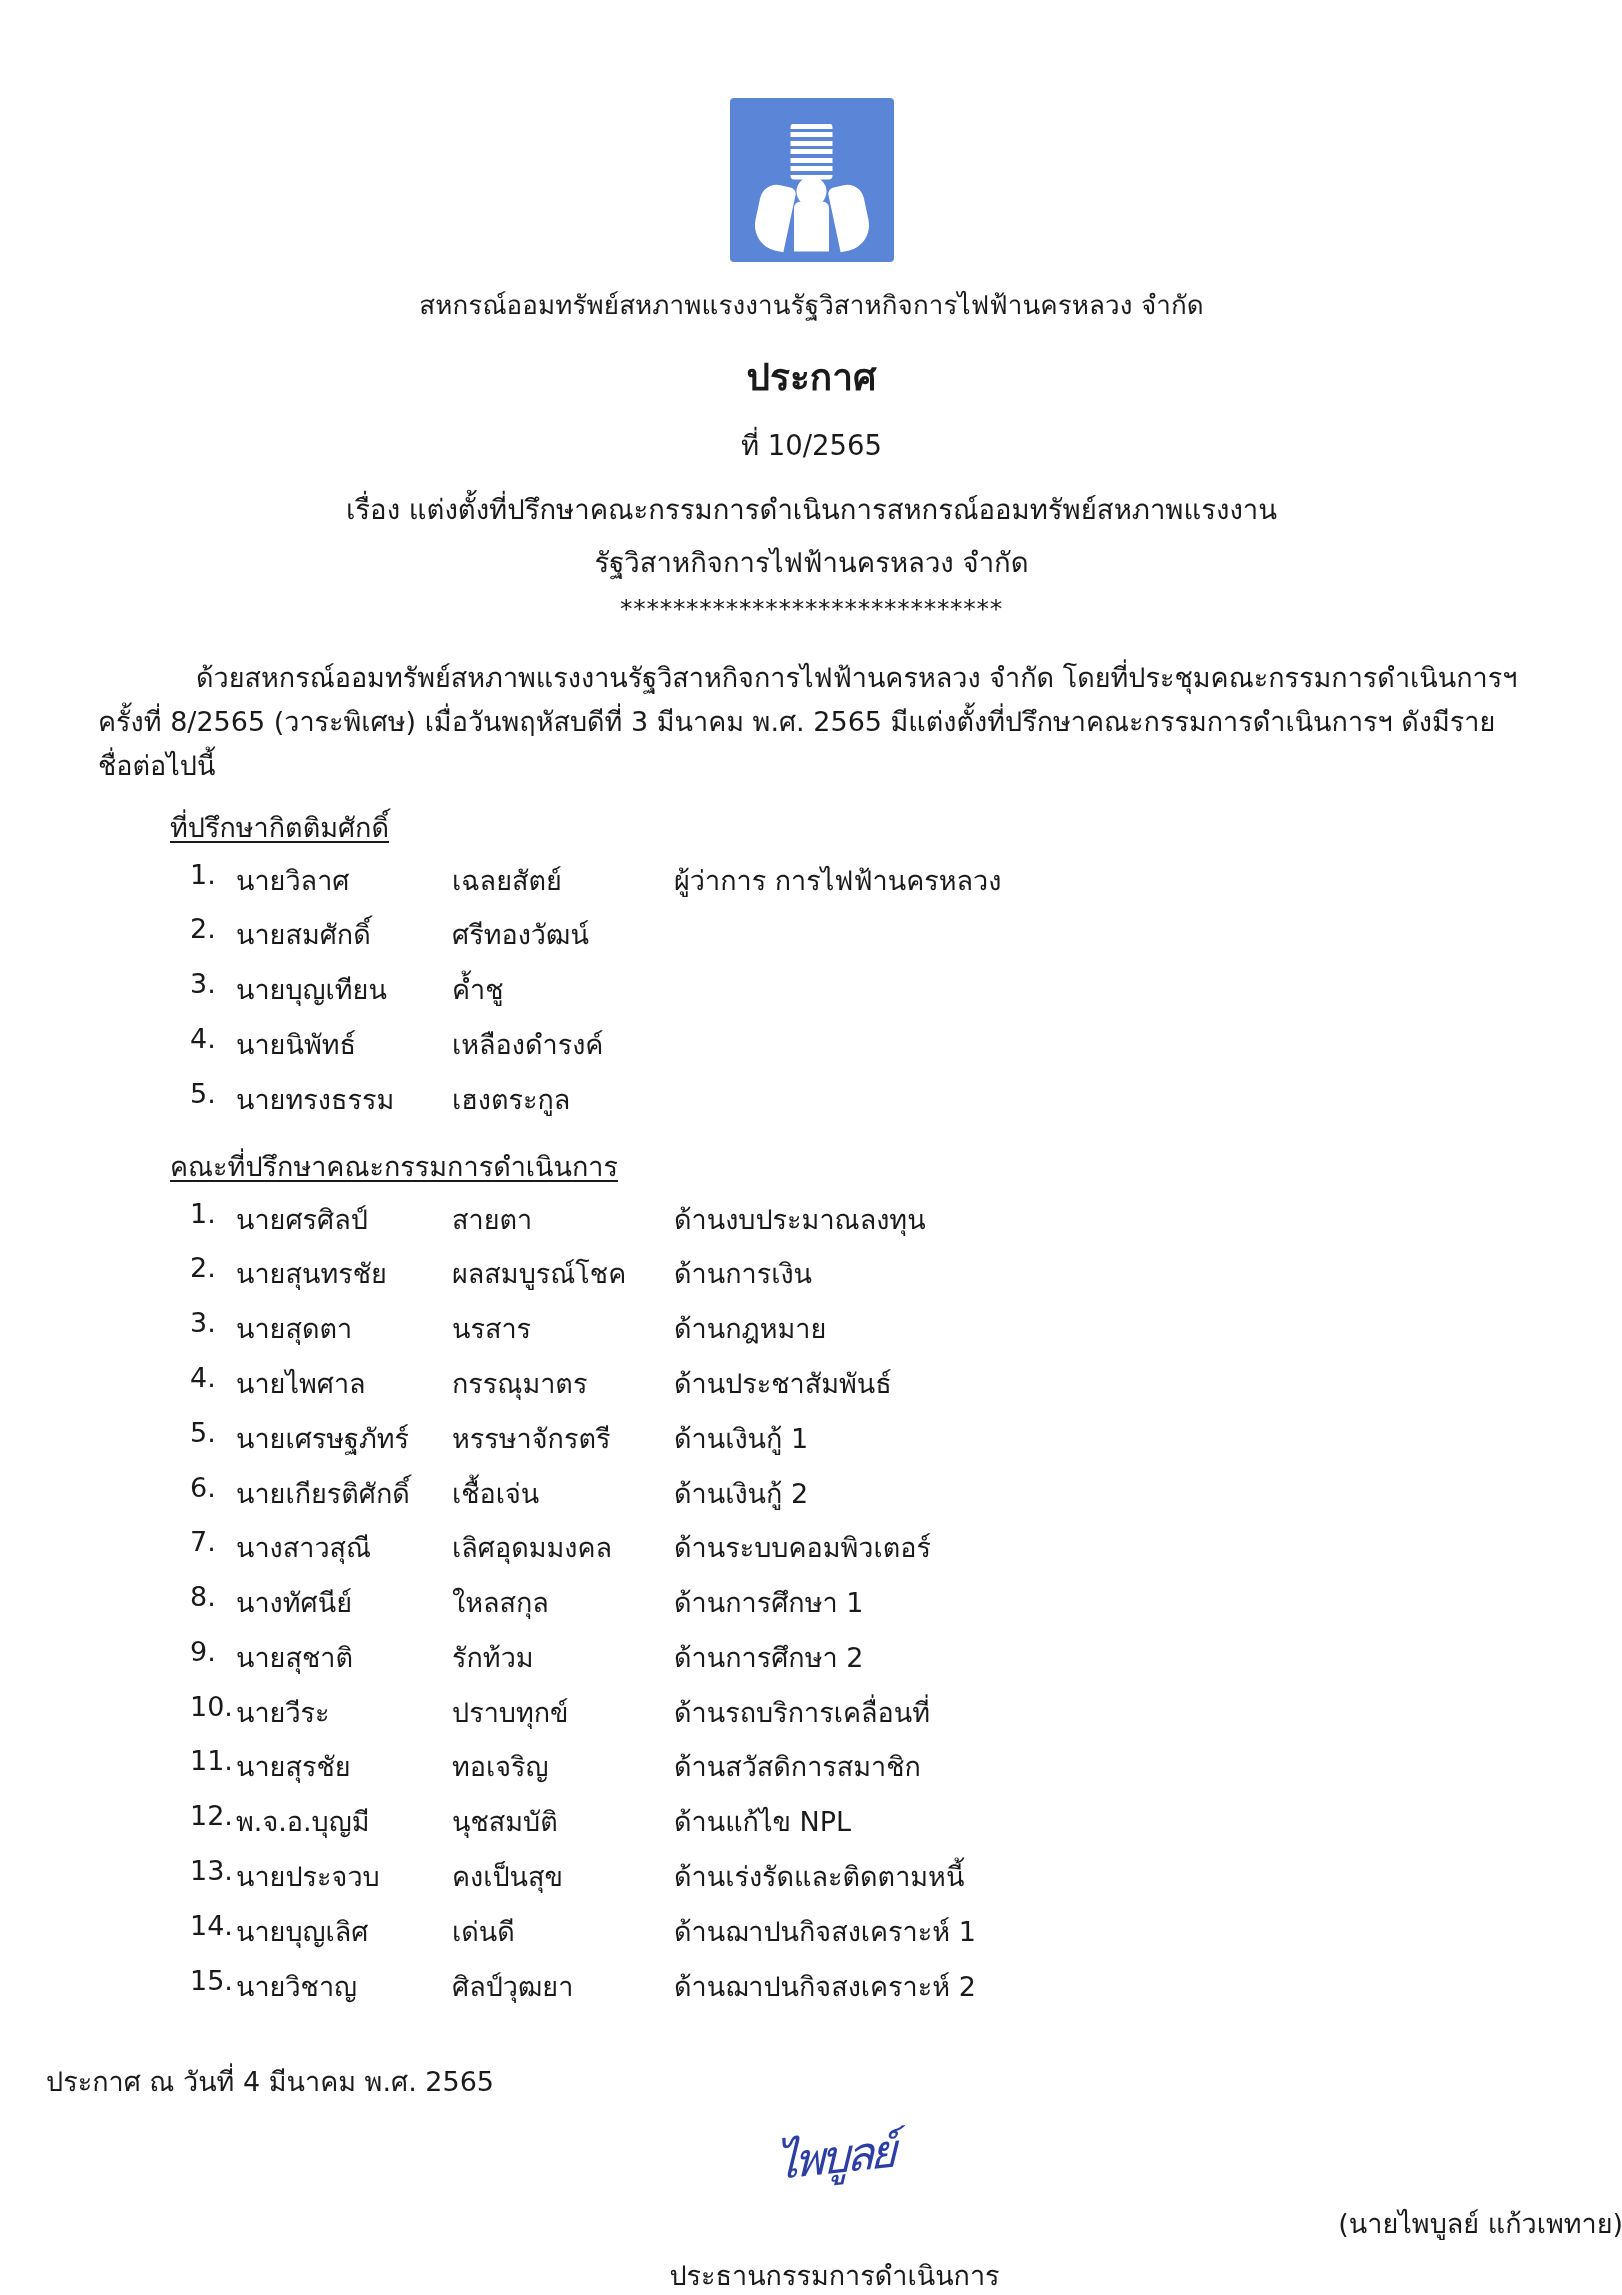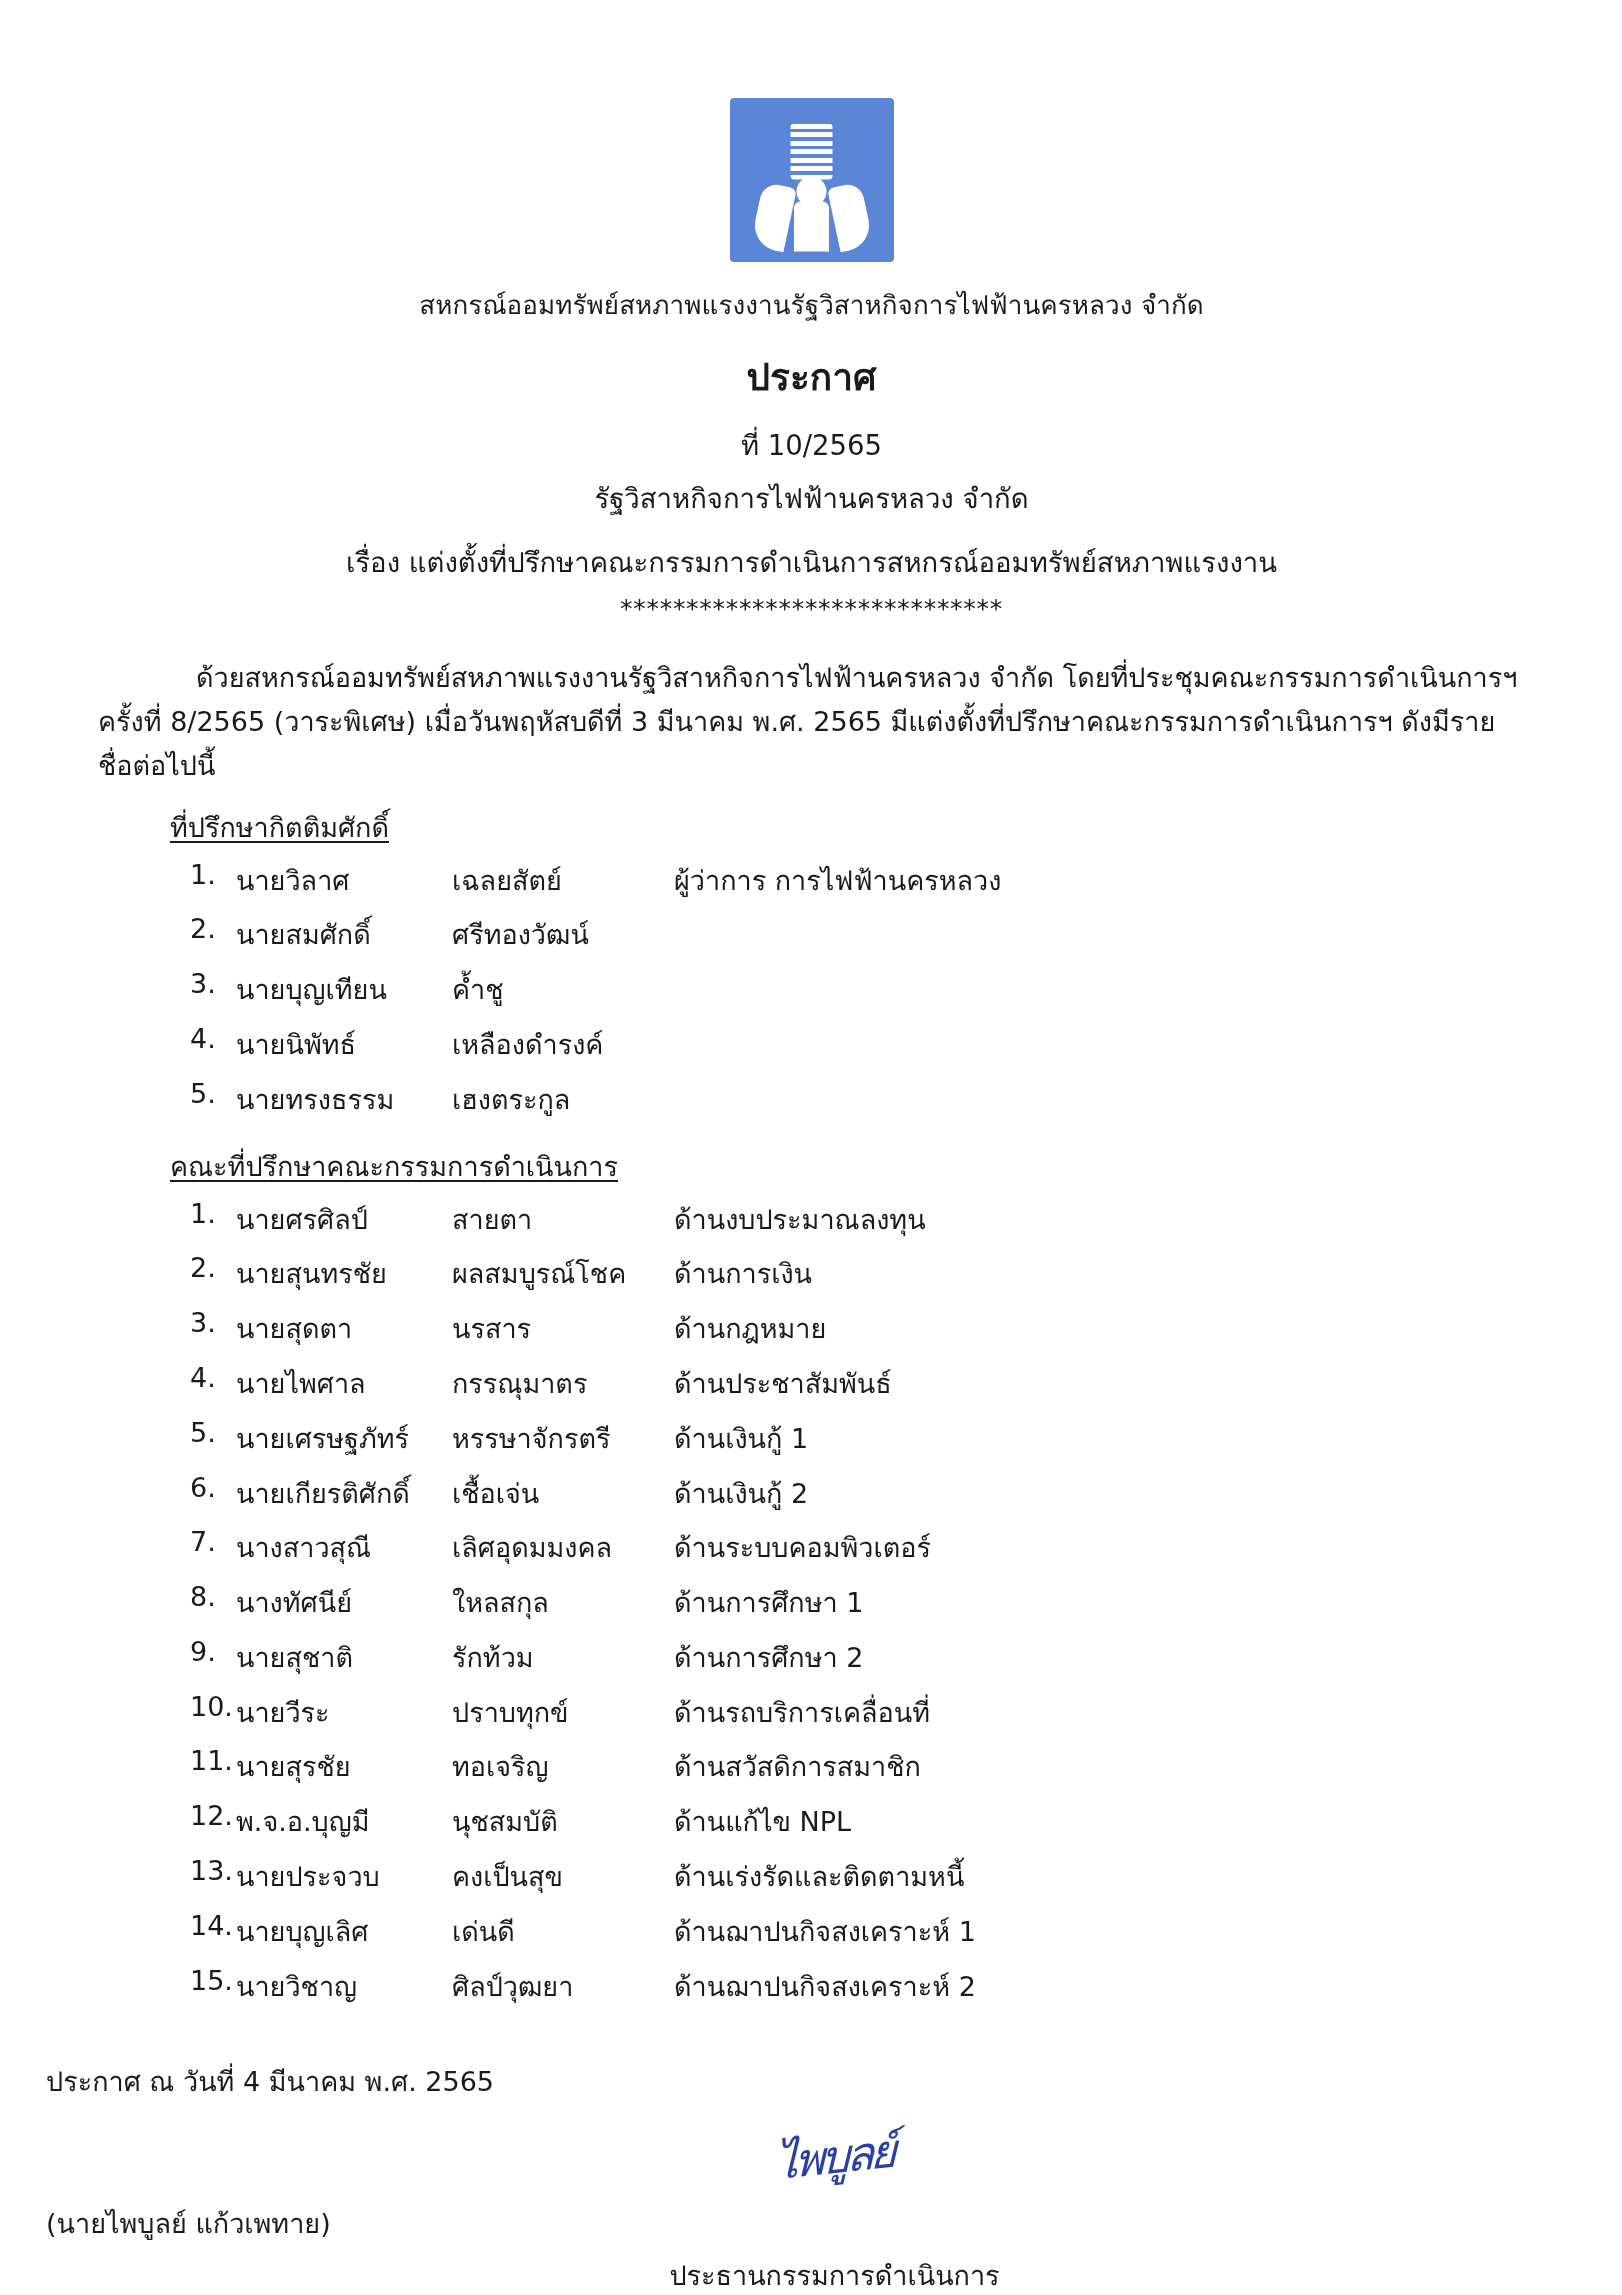--- a/index.html
+++ b/index.html
@@ -180,21 +180,21 @@
     font-family: "DejaVu Serif", serif;
     font-size: 46px;
     color: #1a2e9e;
     font-style: italic;
     transform: rotate(-6deg) skewX(-6deg);
     letter-spacing: -3.9px;
     opacity: .92;
   }
   .signer-name {
     font-size: 27px;
-    text-align: left;
+    text-align: right;
     padding-left: 46px;
     margin-top: 2.6px;
   }
   .signer-role {
     font-size: 27px;
     text-align: center;
     padding-left: 46px;
     margin-top: 9px;
   }
 </style>
@@ -211,22 +211,22 @@
         <div class="arm-l"></div>
         <div class="arm-r"></div>
         <div class="body"></div>
       </div>
     </div>
   </div>
 
   <div class="center org-name">สหกรณ์ออมทรัพย์สหภาพแรงงานรัฐวิสาหกิจการไฟฟ้านครหลวง จำกัด</div>
   <div class="center doc-title">ประกาศ</div>
   <div class="center doc-number">ที่  10/2565</div>
+  <div class="center subject-line1">เรื่อง   แต่งตั้งที่ปรึกษาคณะกรรมการดำเนินการสหกรณ์ออมทรัพย์สหภาพแรงงาน</div>
   <div class="center subject-line2">รัฐวิสาหกิจการไฟฟ้านครหลวง  จำกัด</div>
-  <div class="center subject-line1">เรื่อง   แต่งตั้งที่ปรึกษาคณะกรรมการดำเนินการสหกรณ์ออมทรัพย์สหภาพแรงงาน</div>
   <div class="center stars">*****************************</div>
 
   <div class="body-block">
     <span class="indent-first"></span><span>ด้วยสหกรณ์ออมทรัพย์สหภาพแรงงานรัฐวิสาหกิจการไฟฟ้านครหลวง จำกัด โดยที่ประชุมคณะกรรมการดำเนินการฯ ครั้งที่ 8/2565 (วาระพิเศษ)   เมื่อวันพฤหัสบดีที่ 3 มีนาคม พ.ศ. 2565 มีแต่งตั้งที่ปรึกษาคณะกรรมการดำเนินการฯ  ดังมีรายชื่อต่อไปนี้</span>
   </div>
 
   <div class="section-head-wrap">
     <div class="section-head">ที่ปรึกษากิตติมศักดิ์</div>
   </div>
   <table class="people">

